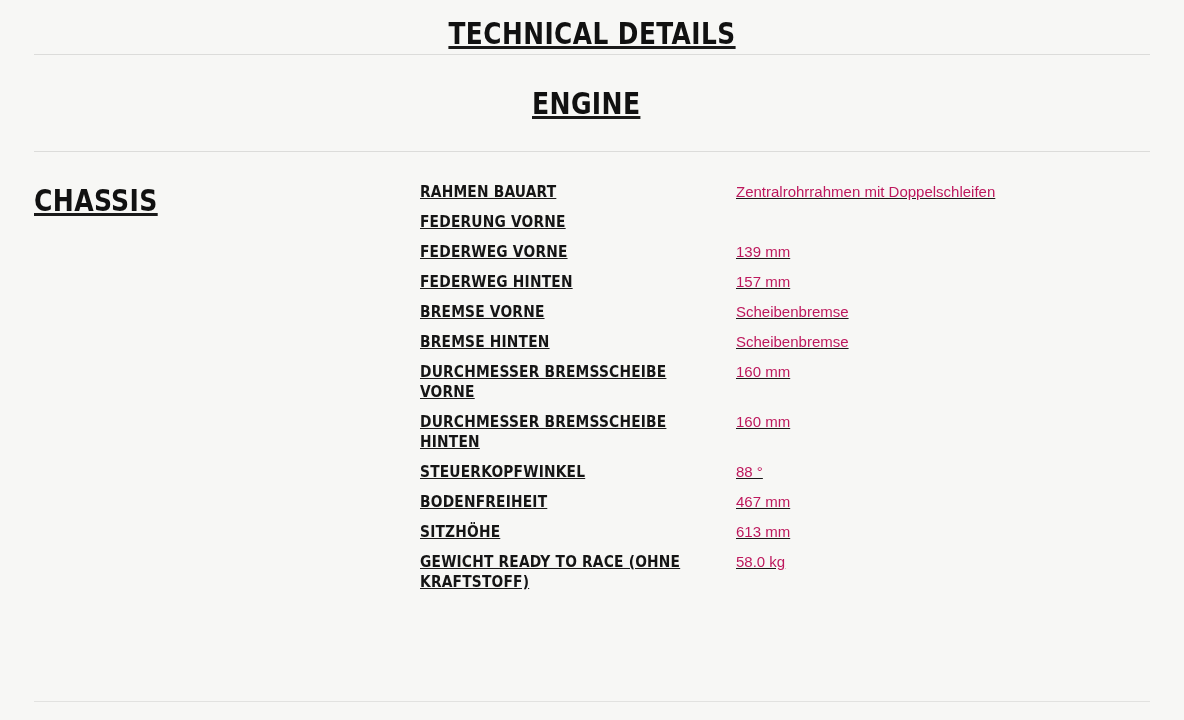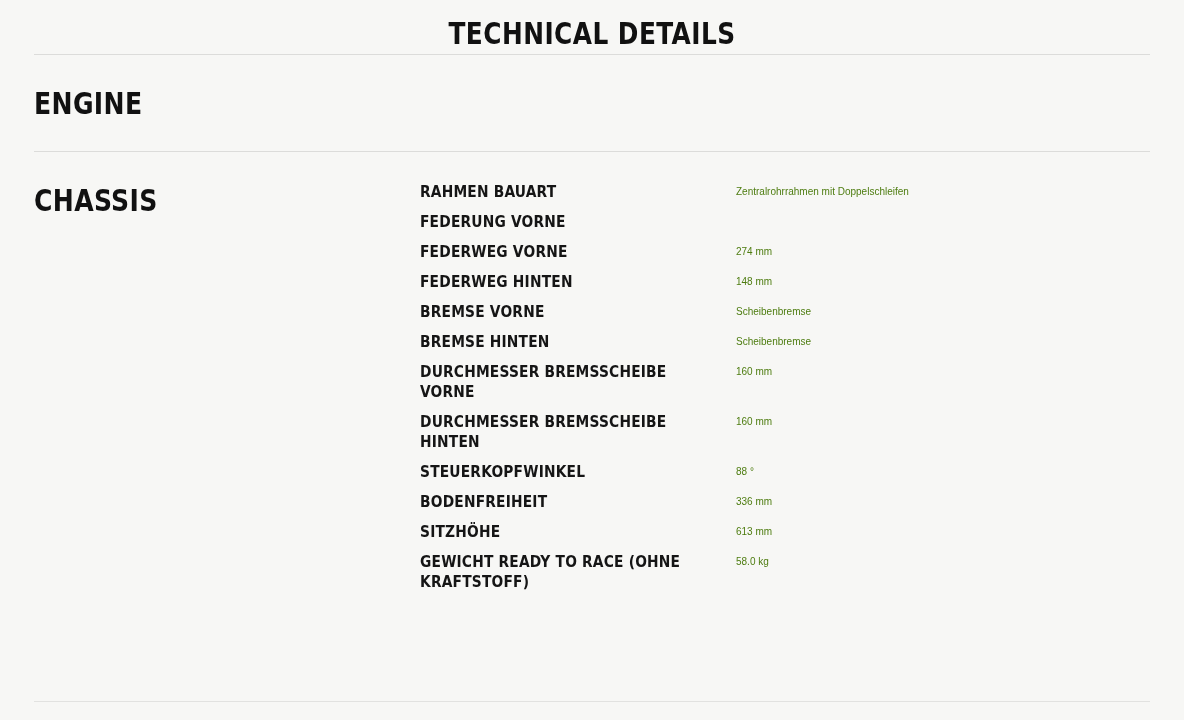--- a/index.html
+++ b/index.html
@@ -13,20 +13,21 @@
     font-family: "Liberation Sans", sans-serif;
     color: #1a1a1a;
     overflow: hidden;
   }
 
   .page {
     position: relative;
     width: 1184px;
     height: 720px;
     box-sizing: border-box;
+    text-decoration: underline;
   }
 
   
   .page-title {
     text-align: center;
     font-family: "DejaVu Sans Condensed", "Liberation Sans Narrow", "Liberation Sans", sans-serif;
     font-weight: bold;
     font-size: 30px;
     letter-spacing: 0.5px;
     color: #111111;
@@ -47,20 +48,21 @@
   .section {
     position: relative;
     margin: 0 34px;
     box-sizing: border-box;
   }
 
   .section-engine {
     height: 96px;
     display: flex;
     align-items: center;
+    justify-content: center;
   }
 
   .section-heading {
     font-family: "DejaVu Sans Condensed", "Liberation Sans Narrow", "Liberation Sans", sans-serif;
     font-weight: bold;
     font-size: 31px;
     letter-spacing: 0.4px;
     text-transform: uppercase;
     color: #111111;
     transform: scaleX(0.9);
@@ -101,23 +103,23 @@
     letter-spacing: 0.2px;
     text-transform: uppercase;
     color: #151515;
     transform: scaleX(0.93);
     transform-origin: left top;
   }
 
   .spec-value {
     flex: 1 1 auto;
     font-family: "Liberation Sans", sans-serif;
-    font-size: 10px;
+    font-size: 15px;
     line-height: 20px;
-    color: #4d7c0f;
+    color: #be185d;
     padding-top: 0px;
   }
 
   .bottom-rule {
     position: absolute;
     left: 34px;
     right: 34px;
     bottom: 18px;
     height: 1px;
     background: #e2e2e0;
@@ -150,26 +152,26 @@
         <div class="spec-value">Zentralrohrrahmen mit Doppelschleifen</div>
       </div>
 
       <div class="spec-row">
         <div class="spec-label">FEDERUNG VORNE</div>
       </div>
 
 
       <div class="spec-row">
         <div class="spec-label">FEDERWEG VORNE</div>
-        <div class="spec-value">274 mm</div>
+        <div class="spec-value">139 mm</div>
       </div>
 
       <div class="spec-row">
         <div class="spec-label">FEDERWEG HINTEN</div>
-        <div class="spec-value">148 mm</div>
+        <div class="spec-value">157 mm</div>
       </div>
 
       <div class="spec-row">
         <div class="spec-label">BREMSE VORNE</div>
         <div class="spec-value">Scheibenbremse</div>
       </div>
 
       <div class="spec-row">
         <div class="spec-label">BREMSE HINTEN</div>
         <div class="spec-value">Scheibenbremse</div>
@@ -186,21 +188,21 @@
       </div>
 
 
       <div class="spec-row">
         <div class="spec-label">STEUERKOPFWINKEL</div>
         <div class="spec-value">88 °</div>
       </div>
 
       <div class="spec-row">
         <div class="spec-label">BODENFREIHEIT</div>
-        <div class="spec-value">336 mm</div>
+        <div class="spec-value">467 mm</div>
       </div>
 
       <div class="spec-row">
         <div class="spec-label">SITZHÖHE</div>
         <div class="spec-value">613 mm</div>
       </div>
 
       <div class="spec-row">
         <div class="spec-label">GEWICHT READY TO RACE (OHNE KRAFTSTOFF)</div>
         <div class="spec-value">58.0 kg</div>

